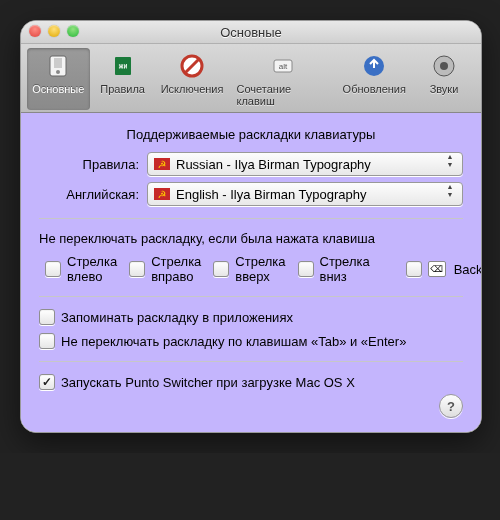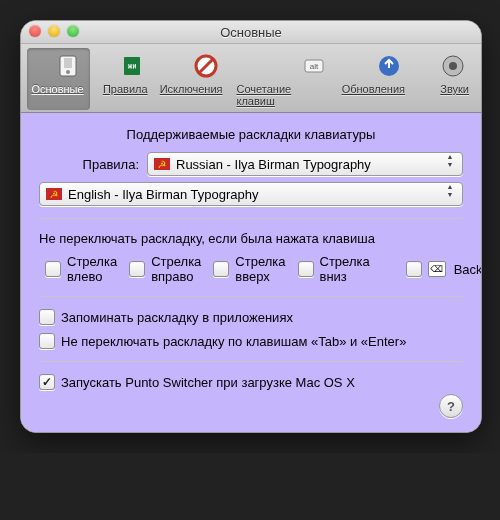--- a/index.html
+++ b/index.html
@@ -50,28 +50,27 @@
   .toolbar {
     display: flex;
     background: linear-gradient(#d8d8d8, #bcbcbc);
     border-bottom: 1px solid #888;
     padding: 4px 6px 2px;
     gap: 2px;
   }
   .tb-item {
     display: flex;
     flex-direction: column;
-    align-items: flex-end;
+    align-items: center;
     padding: 2px 6px 3px;
     border-radius: 4px;
     font-size: 11px;
     color: #333;
     text-shadow: 0 1px 0 rgba(255,255,255,0.6);
     min-width: 50px;
-    text-decoration: underline;
   }
   .tb-item.selected {
     background: linear-gradient(#9a9a9a, #8a8a8a);
     color: #fff;
     text-shadow: 0 -1px 0 rgba(0,0,0,0.4);
     box-shadow: inset 0 1px 3px rgba(0,0,0,0.3);
   }
   .tb-icon {
     width: 32px; height: 32px;
     display:flex; align-items:center; justify-content:center;
@@ -279,20 +278,21 @@
         </span>
         <span>Russian - Ilya Birman Typography</span>
         <div class="caret">
             <span>▲</span>
             <span>▼</span>
           </div>
       </div>
     </div>
 
     <div class="row">
+      <div class="row-label">Английская:</div>
       <div class="selectbox">
         <span class="flag">
           <svg width="16" height="12">
               <rect width="16" height="12" fill="#c62828"></rect>
               <text x="8" y="10" font-size="10" fill="#ffcc00" text-anchor="middle">☭</text>
             </svg>
         </span>
         <span>English - Ilya Birman Typography</span>
         <div class="caret">
             <span>▲</span>

